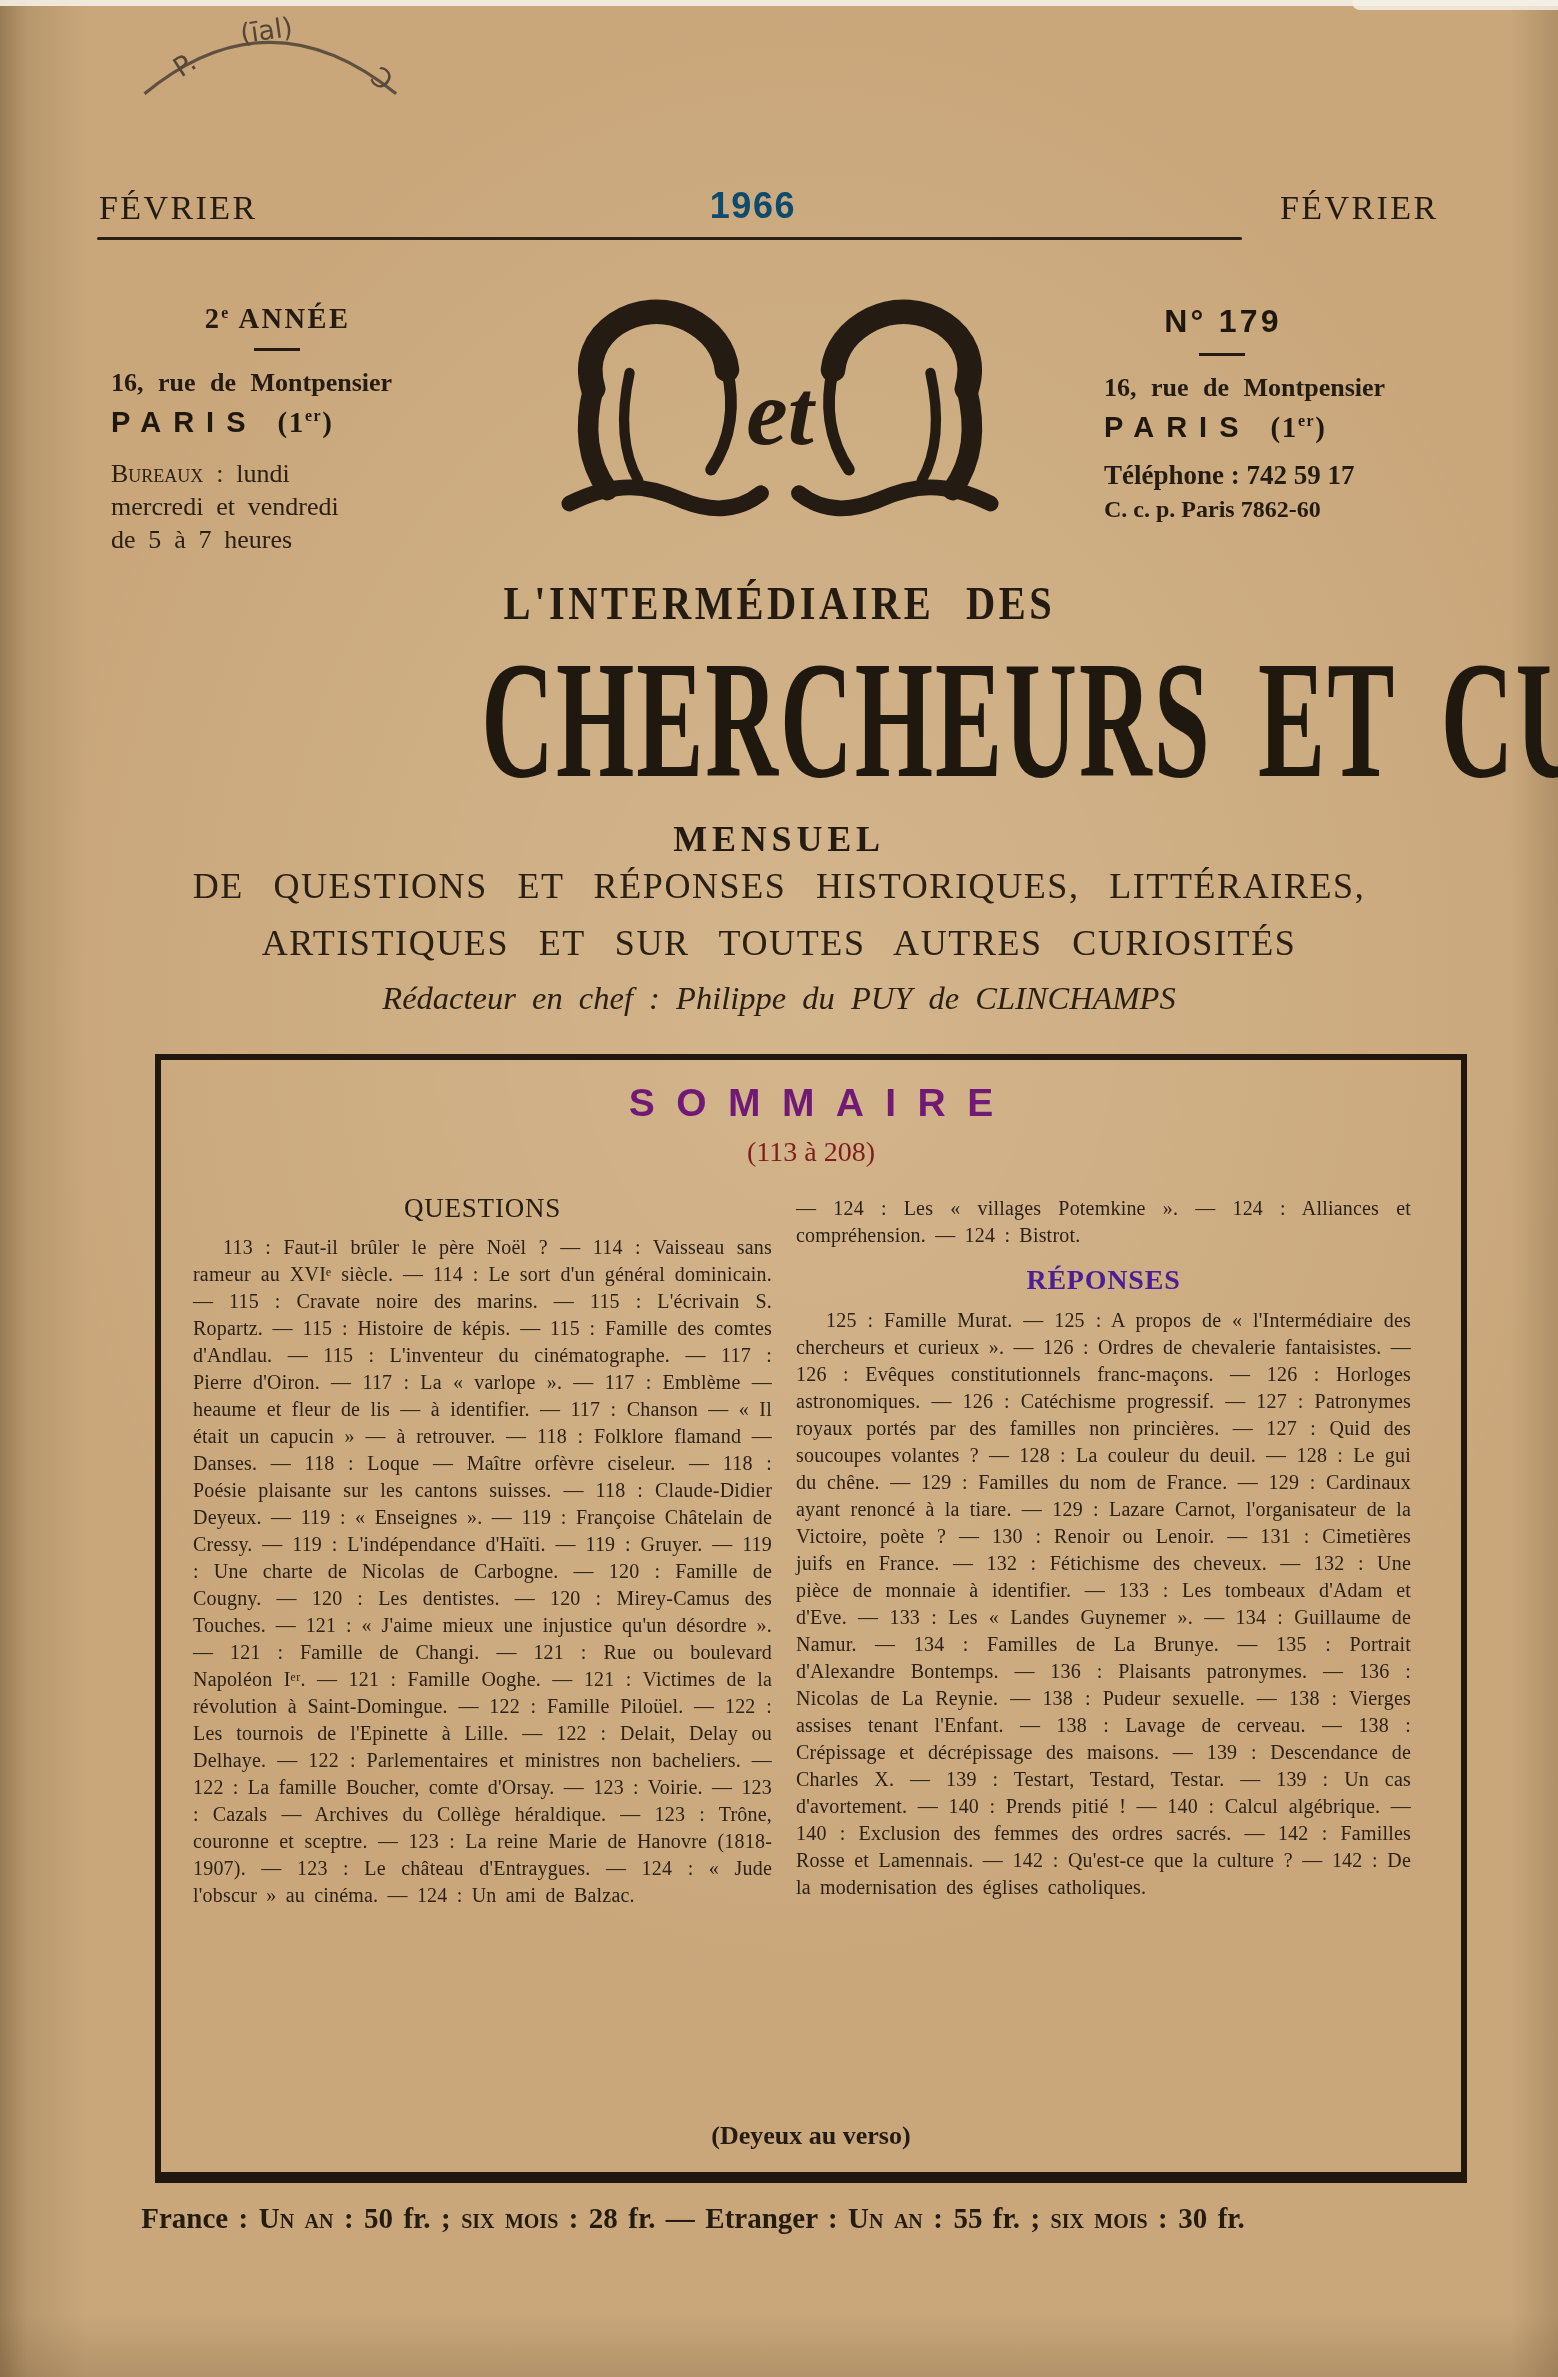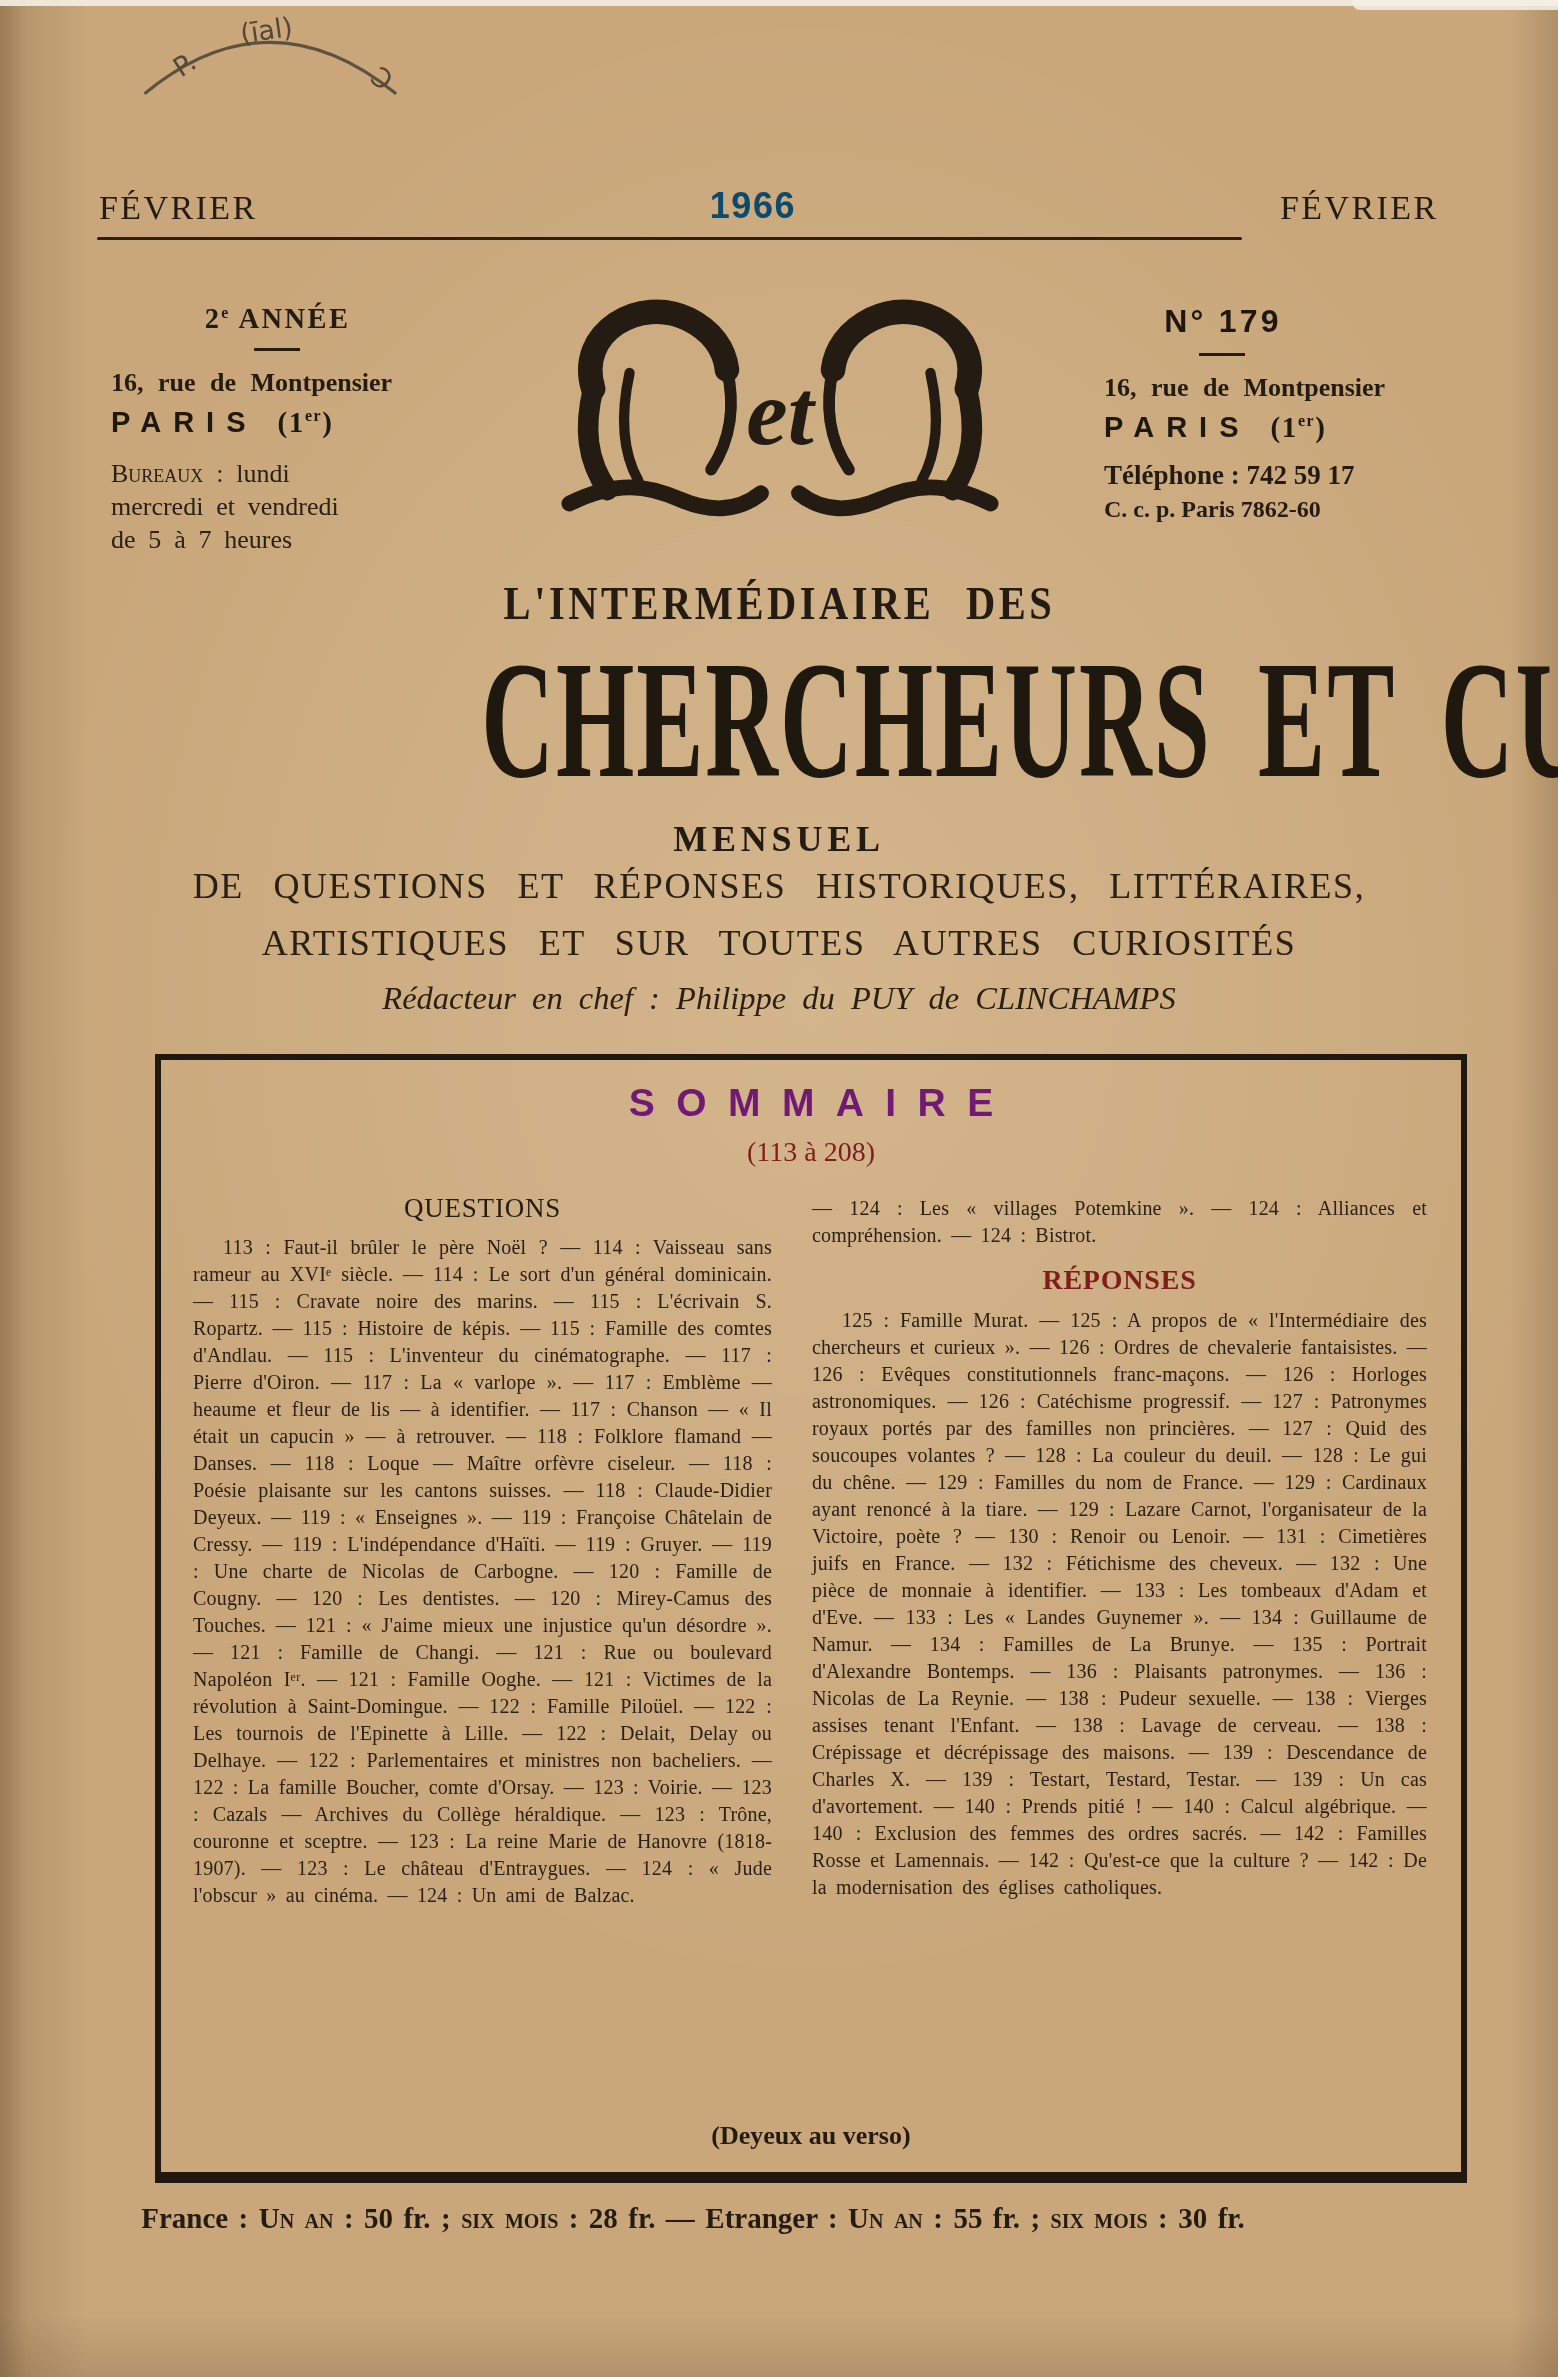--- a/index.html
+++ b/index.html
@@ -48,26 +48,26 @@
   .title2 span{display:inline-block;font-weight:bold;font-size:168px;line-height:170px;letter-spacing:3.2px;word-spacing:32px;transform:scale(.60,1);transform-origin:center;color:#1f180f;}
   .mensuel{top:818px;left:0;width:1558px;text-align:center;font-weight:bold;font-size:36px;letter-spacing:4.8px;color:#241c12;}
   .sub1{top:865px;}
   .sub2{top:922px;}
   .subline{left:0;width:1558px;text-align:center;font-size:36px;letter-spacing:1.6px;word-spacing:19px;color:#2a2014;}
   .editor{top:980px;left:0;width:1558px;text-align:center;font-style:italic;font-size:32.5px;word-spacing:8px;color:#2a2014;}
   
   .box{top:1054px;left:155px;width:1312px;height:1129px;border:6.3px solid #20180f;border-bottom-width:11px;box-sizing:border-box;}
   .box-title{margin-top:20.6px;text-align:center;font-family:"Liberation Sans",sans-serif;font-weight:bold;font-size:39px;letter-spacing:21.4px;text-indent:21.4px;color:#701a75;}
   .box-range{margin-top:11px;text-align:center;font-size:28px;color:#7f1d1d;}
-  .cols{display:flex;gap:40px;padding:27px 32px 0 32px;}
+  .cols{display:flex;gap:24px;padding:27px 32px 0 32px;}
   .col{font-size:20px;line-height:27px;text-align:justify;word-spacing:4px;letter-spacing:0.2px;color:#2b2117;}
   .col-q{width:579px;}
   .col-r{width:615px;}
   .col h3{margin:0 0 12.7px 0;text-align:center;font-size:27px;font-weight:normal;letter-spacing:0.8px;color:#241c12;}
-  .col h4{margin:17.4px 0 14.3px 0;text-align:center;font-size:28px;font-weight:bold;letter-spacing:0.8px;color:#7f1d1d;}
+  .col h4{margin:17.4px 0 14.3px 0;text-align:center;font-size:28px;font-weight:bold;letter-spacing:0.8px;color:#4c1d95;}
   .col p{margin:0;}
   .col p.ind{text-indent:30px;}
   .suite{position:absolute;bottom:20.6px;left:0;width:100%;text-align:center;font-weight:bold;font-size:26px;color:#241c12;}
   
   .subscribe{top:2202px;left:0;width:1386px;text-align:center;font-weight:bold;font-size:29px;color:#241c12;word-spacing:3.2px;}
   
   .note{top:4.8px;left:135px;width:277px;height:111px;}
   .note path{stroke:#5f5140;stroke-width:4;fill:none;}
   .note text{fill:#544738;font-size:34px;font-family:"DejaVu Sans",sans-serif;}
 </style>

